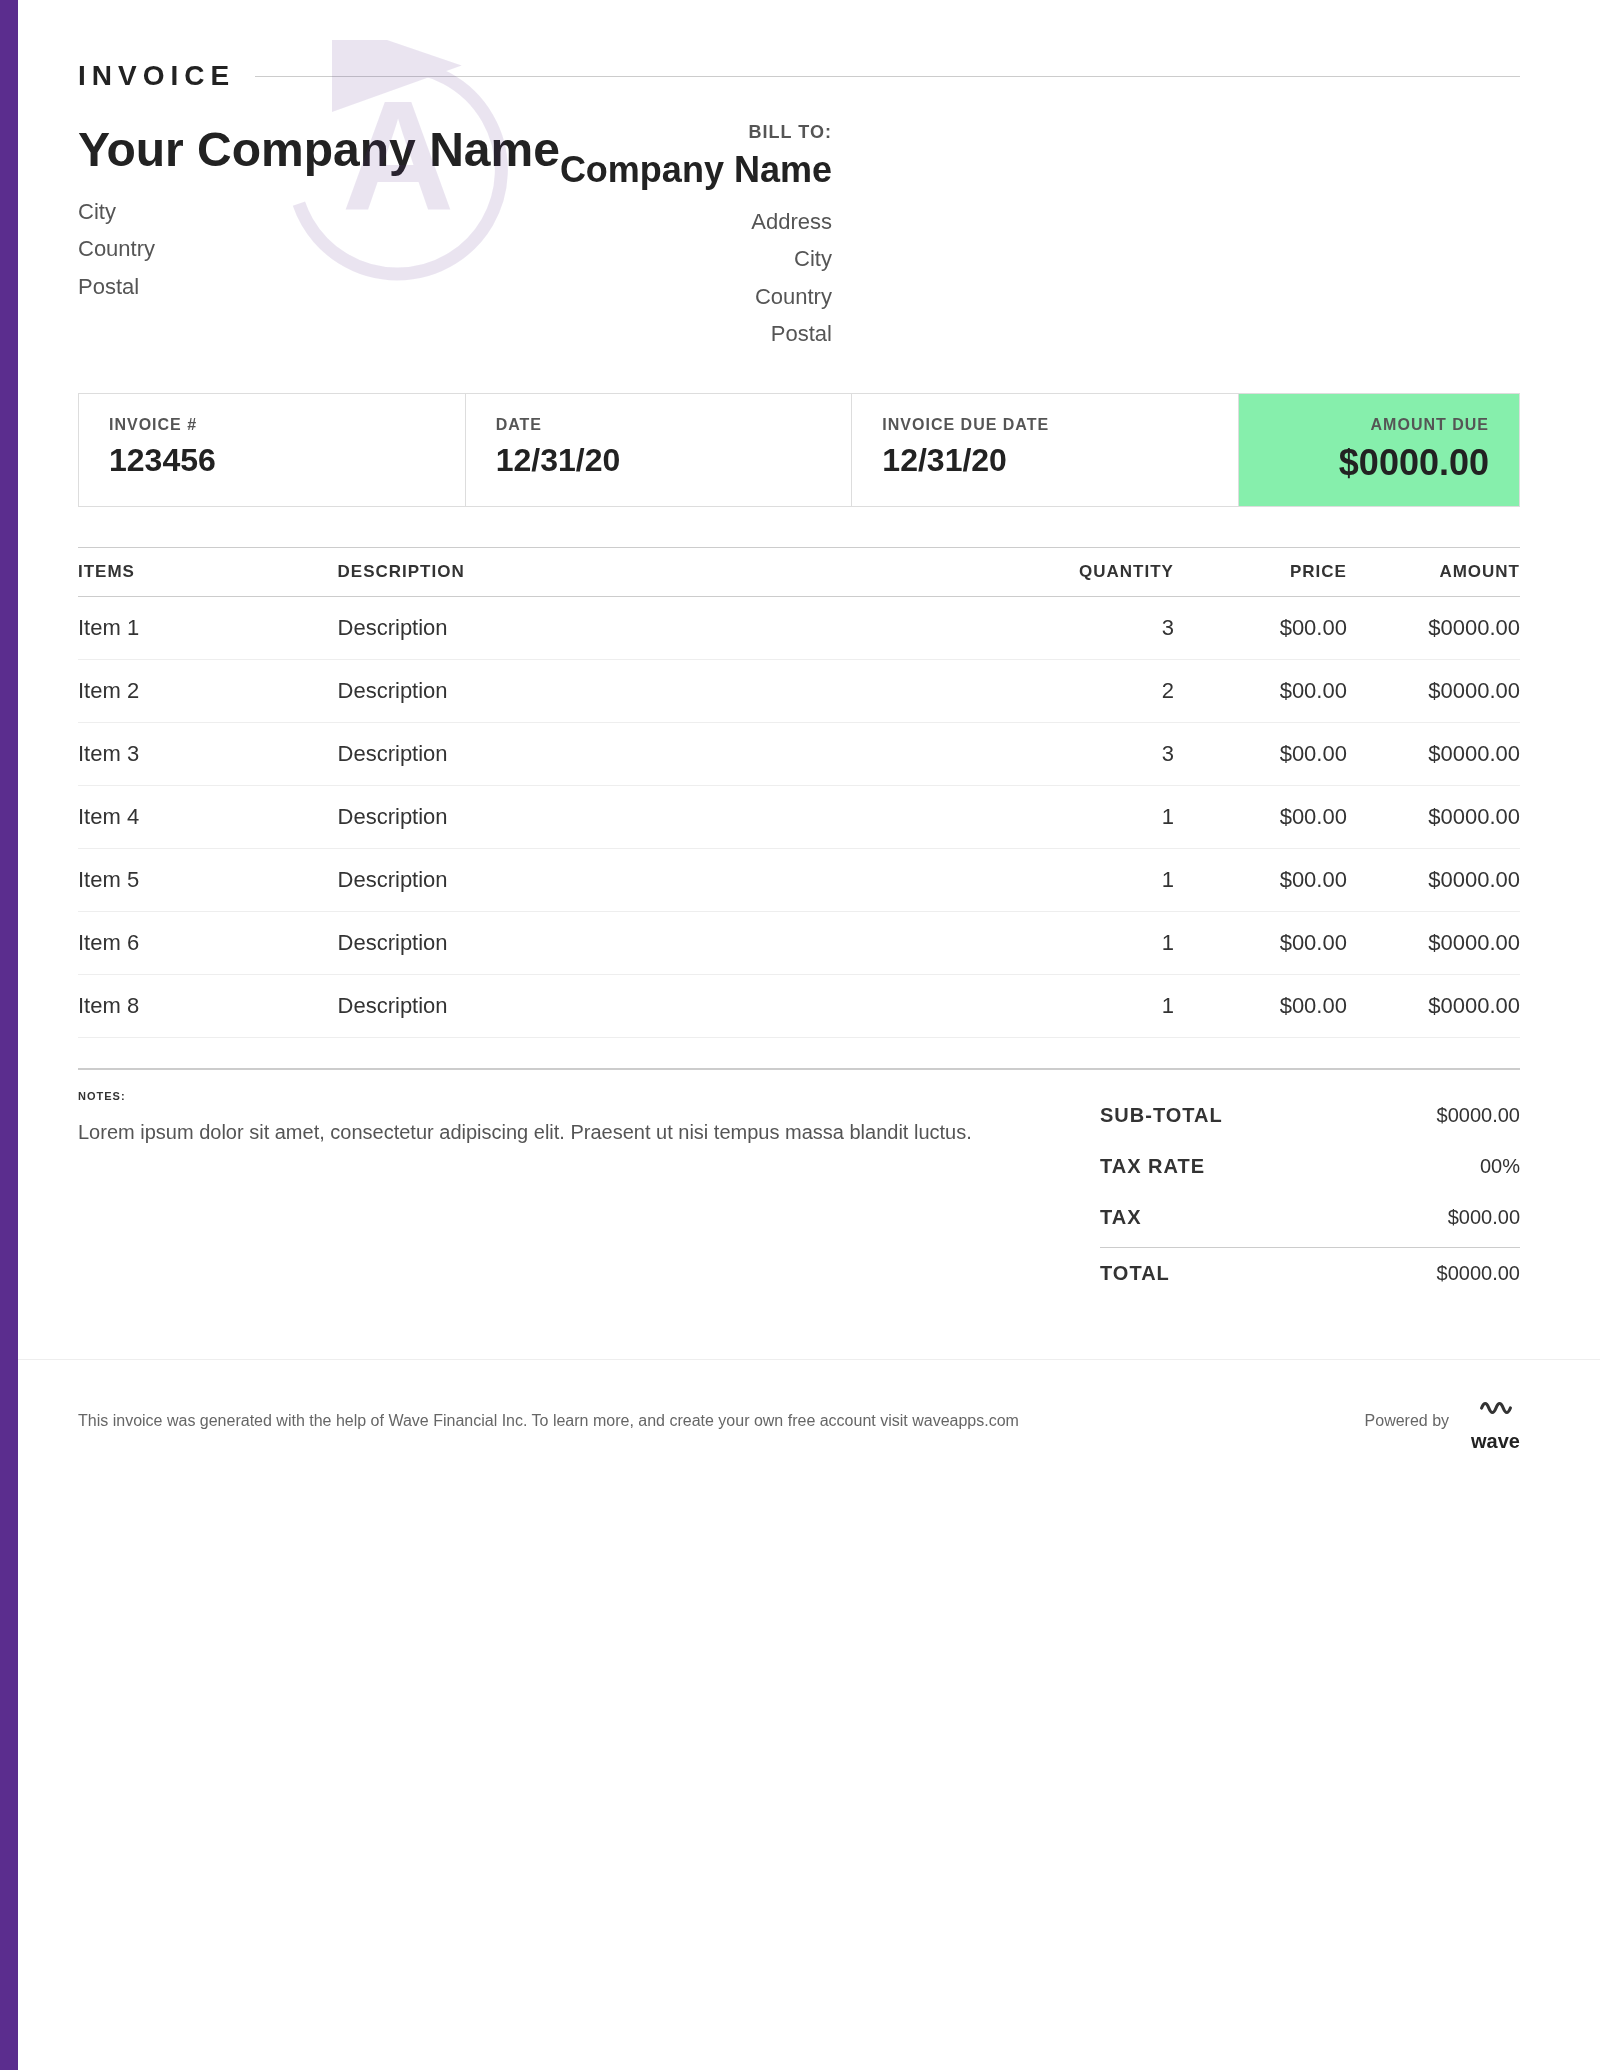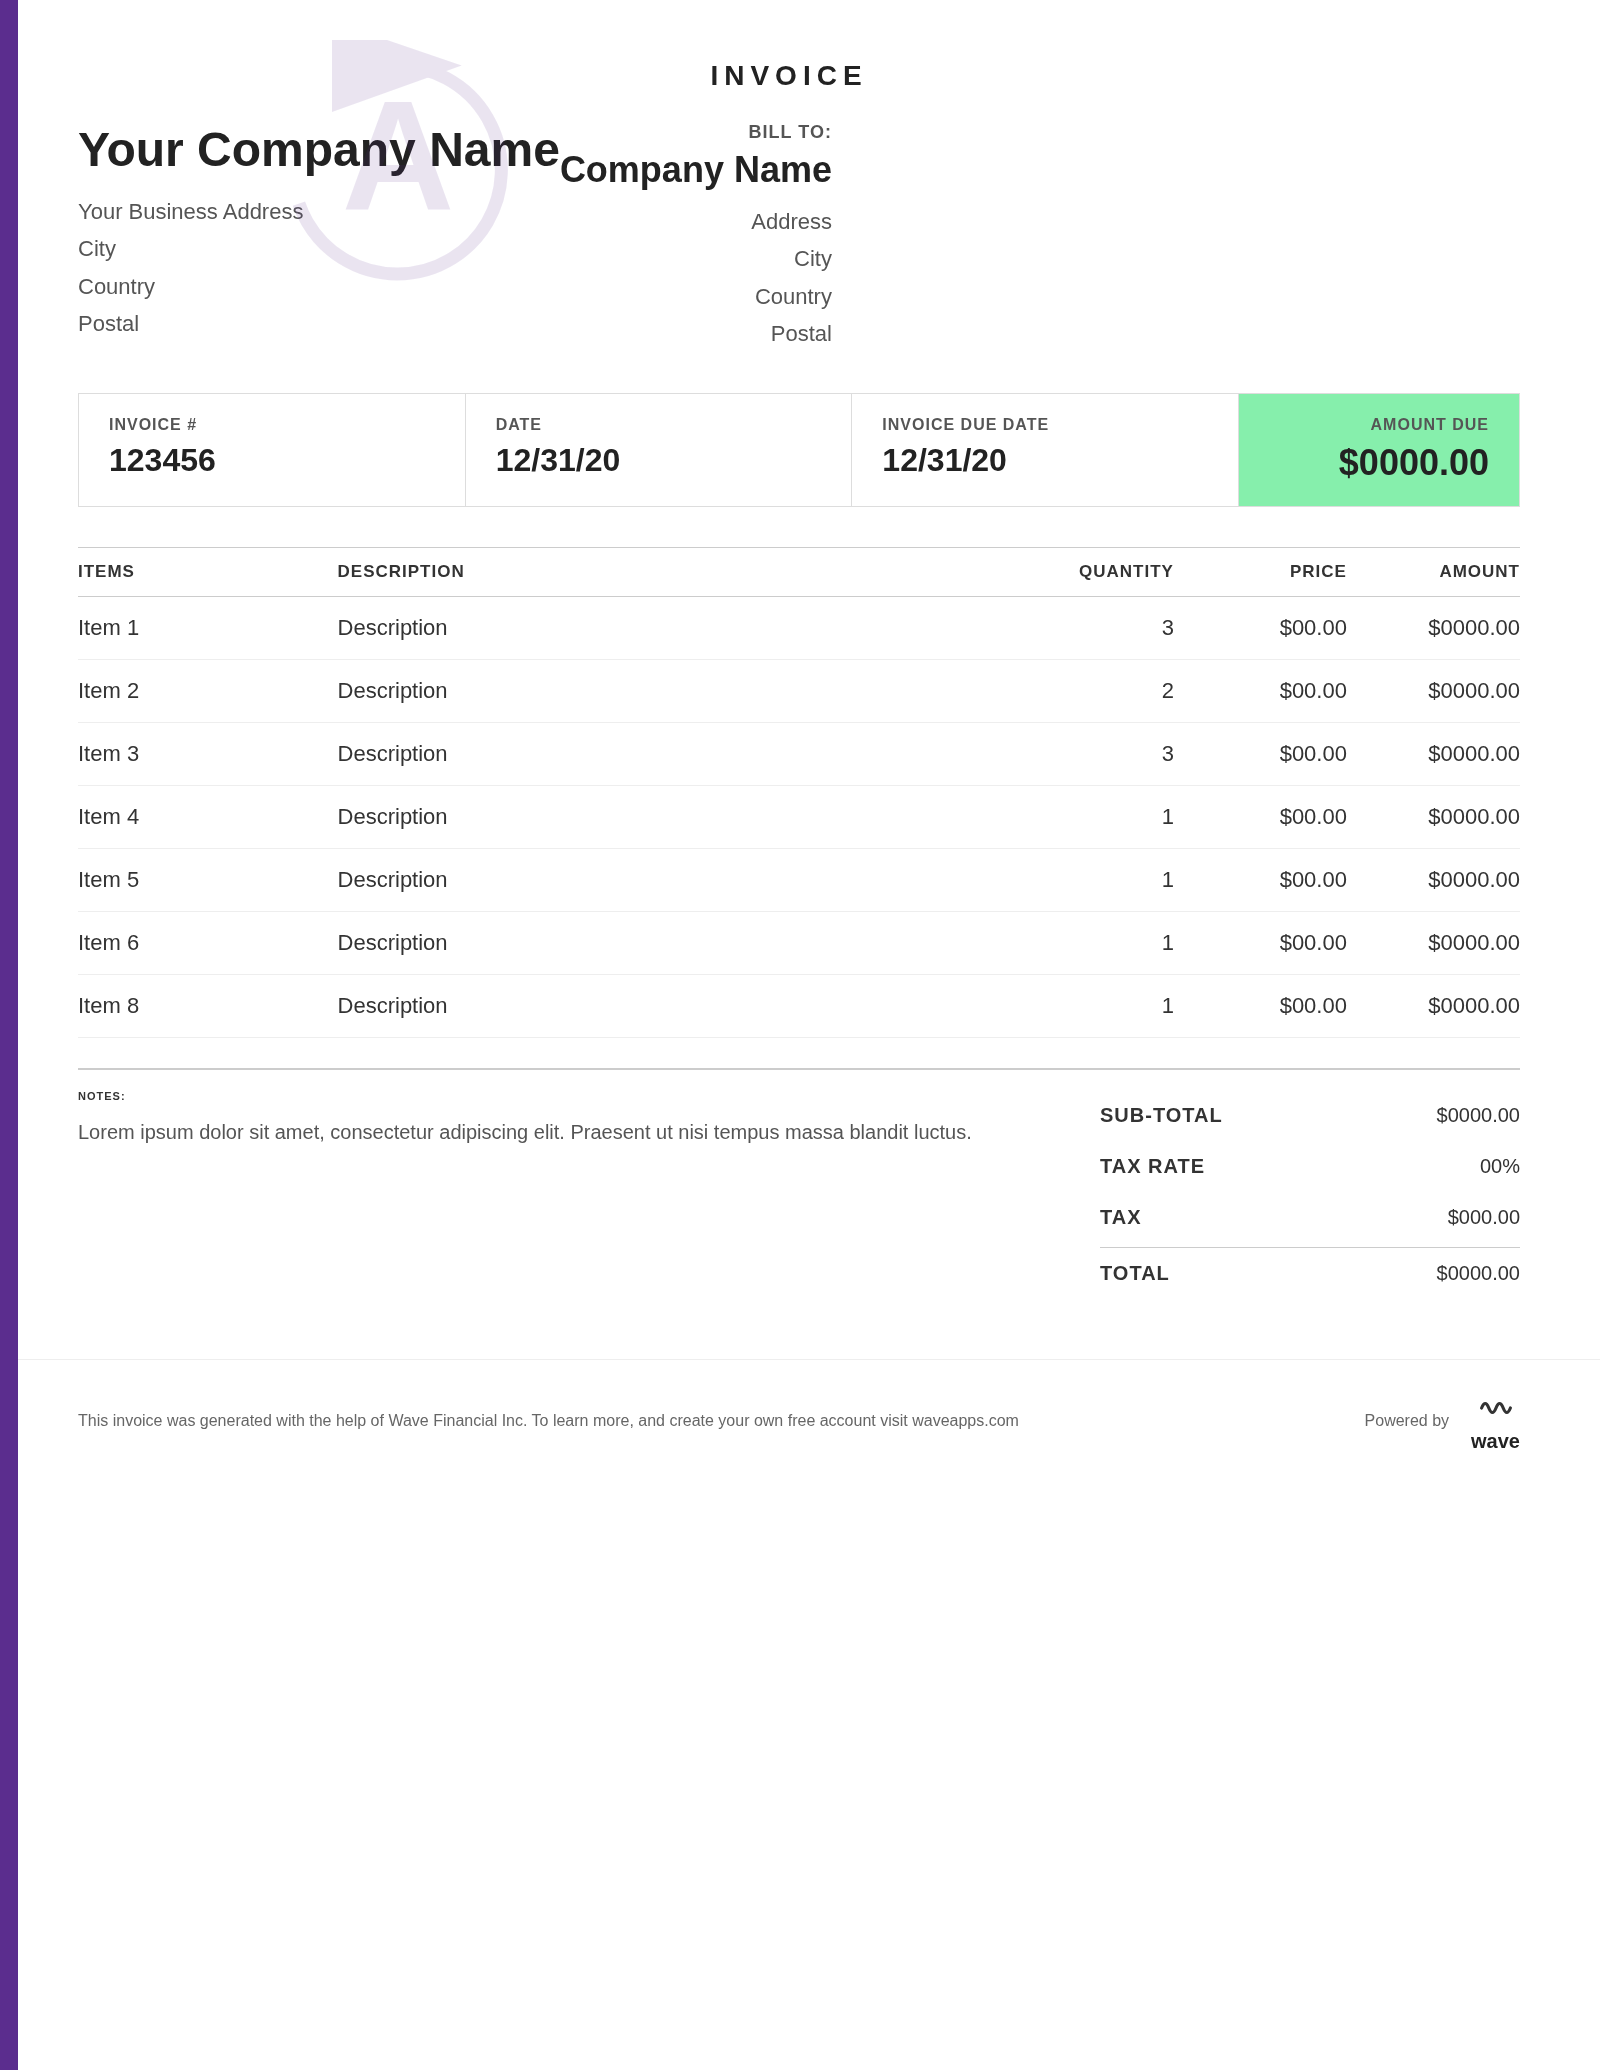--- a/index.html
+++ b/index.html
@@ -35,21 +35,20 @@
     
     .header {
       padding: 60px 80px 40px 60px;
       position: relative;
       min-height: 340px;
     }
     .invoice-title-row {
       display: flex;
       align-items: center;
       margin-bottom: 30px;
-      flex-direction: column;
     }
     .invoice-title {
       font-size: 28px;
       font-weight: bold;
       letter-spacing: 6px;
       color: #222;
       margin-right: 20px;
     }
     .invoice-title-line {
       flex: 1;
@@ -293,21 +292,20 @@
 
       <div class="invoice-title-row">
         <span class="invoice-title">INVOICE</span>
         <div class="invoice-title-line"></div>
       </div>
 
       <div class="header-grid">
         <div class="sender-info">
           <div class="company-name">Your Company Name</div>
           <div class="sender-details">
-            <div>Your Business Address</div>
             <div>City</div>
             <div>Country</div>
             <div>Postal</div>
           </div>
         </div>
 
         <div class="bill-to-section">
           <div class="bill-to-label">BILL TO:</div>
           <div class="bill-to-company">Company Name</div>
           <div class="bill-to-details">

